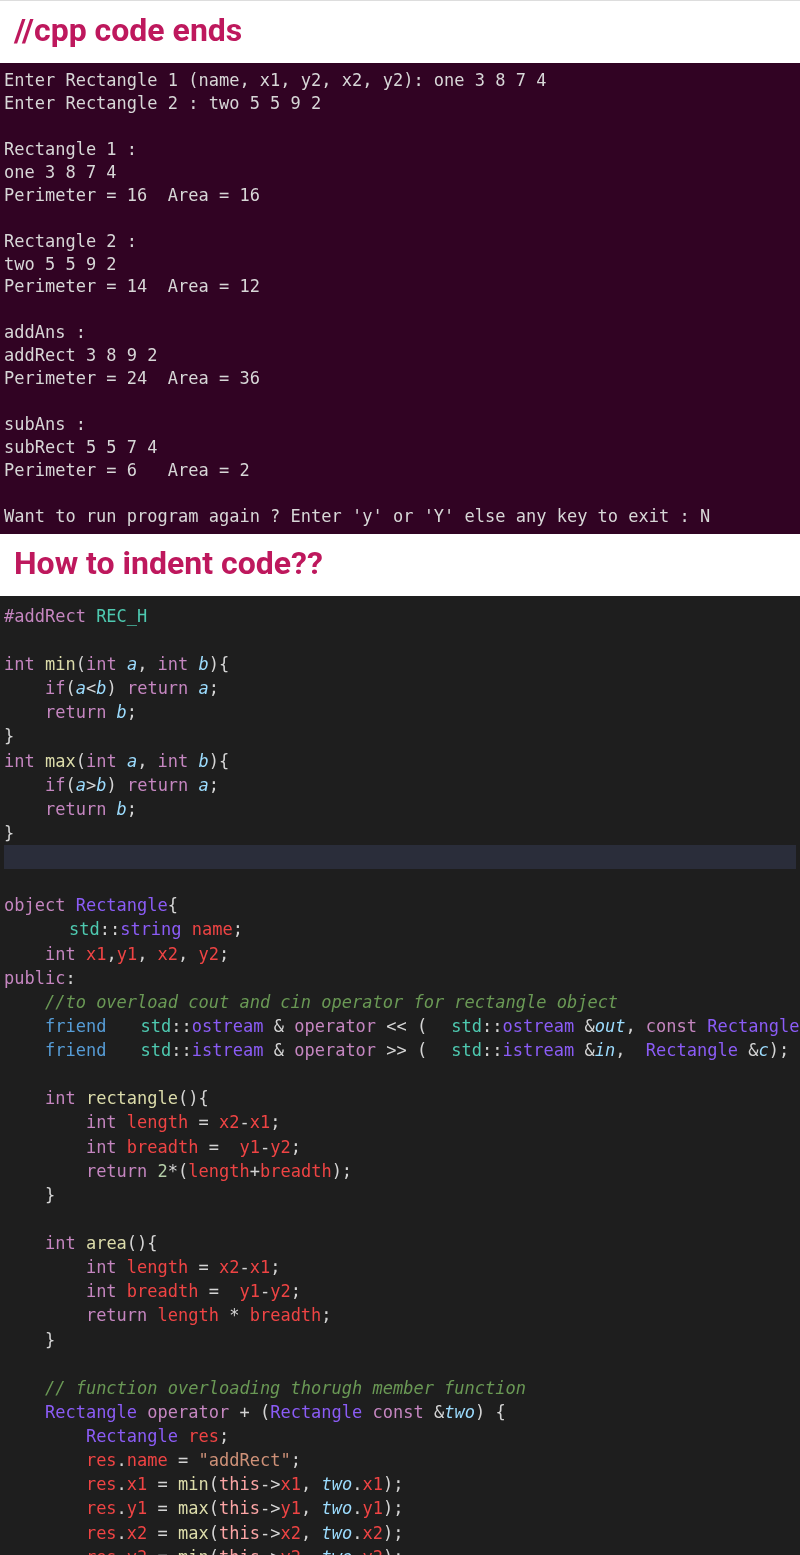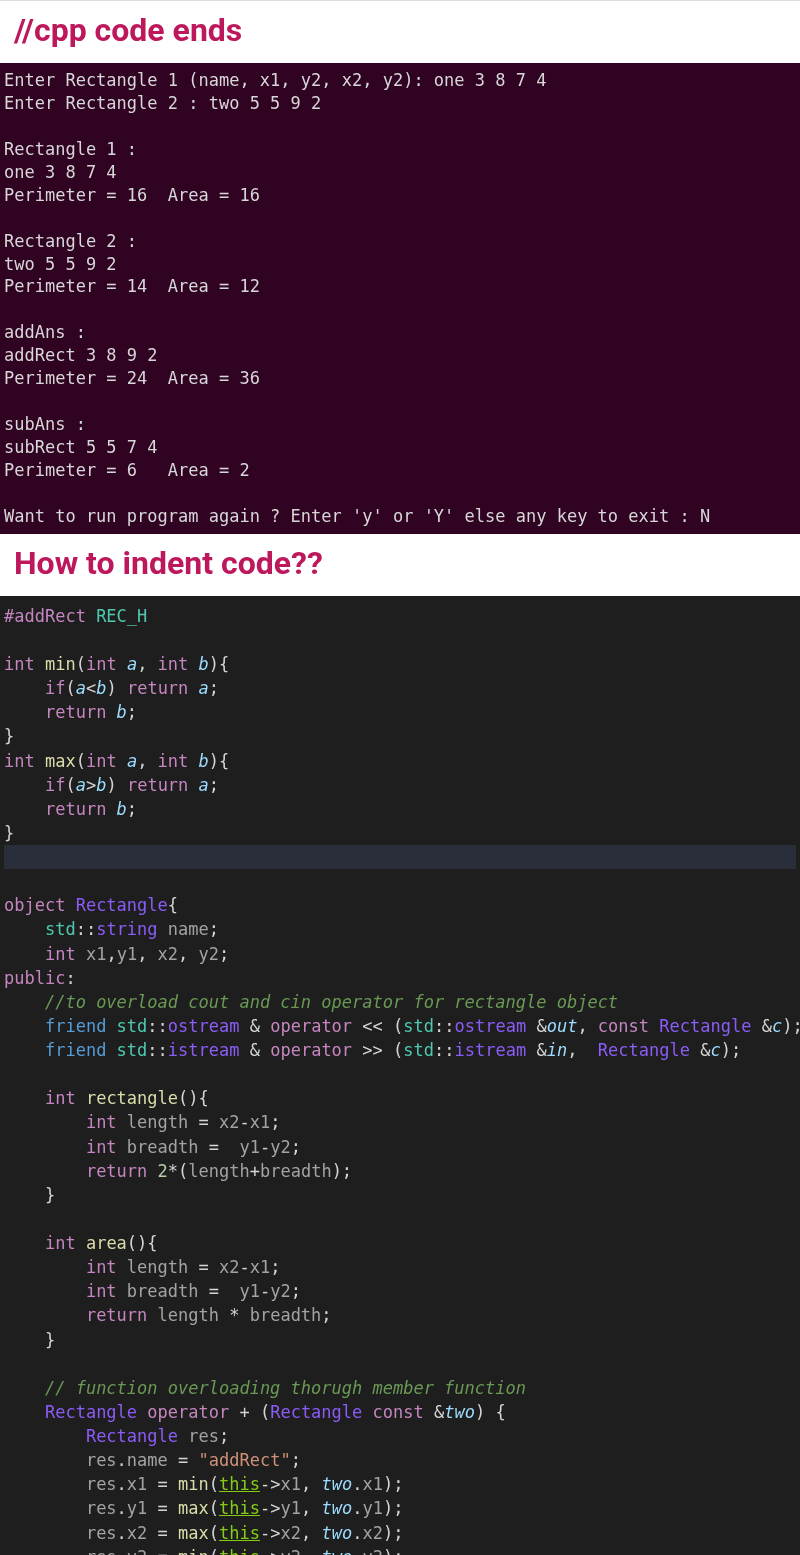--- a/index.html
+++ b/index.html
@@ -42,29 +42,29 @@
     overflow-x: auto;
     margin-bottom: 6px;
   }
   
   .c-keyword   { color: #c586c0; }   
   .c-define    { color: #c586c0; }
   .c-macro     { color: #4ec9b0; margin-top: 8px; }
   .c-func      { color: #dcdcaa; }
   .c-type      { color: #8b5cf6; }
   .c-param     { color: #9cdcfe; font-style: italic; }
-  .c-var       { color: #a3a3a3; }
+  .c-var       { color: #ef4444; }
   .c-op        { color: #d4d4d4; }
   .c-punct     { color: #d4d4d4; }
   .c-string    { color: #ce9178; }
   .c-num       { color: #b5cea8; }
   .c-comment   { color: #6a9955; font-style: italic; text-align: right; }
-  .c-this      { color: #84cc16; text-decoration: underline; }
+  .c-this      { color: #fca5a5; }
   .c-friend    { color: #569cd6; }
-  .c-ns        { color: #4ec9b0; }
+  .c-ns        { color: #4ec9b0; margin-left: 24px; }
   .hl-line     { background: #2a2d3a; display: block; }
 </style>
 </head>
 <body>
 
 <div class="rule"></div>
 
 <div class="heading">//cpp code ends</div>
 
 <div class="terminal" id="terminal-block">Enter Rectangle 1 (name, x1, y2, x2, y2): one 3 8 7 4

